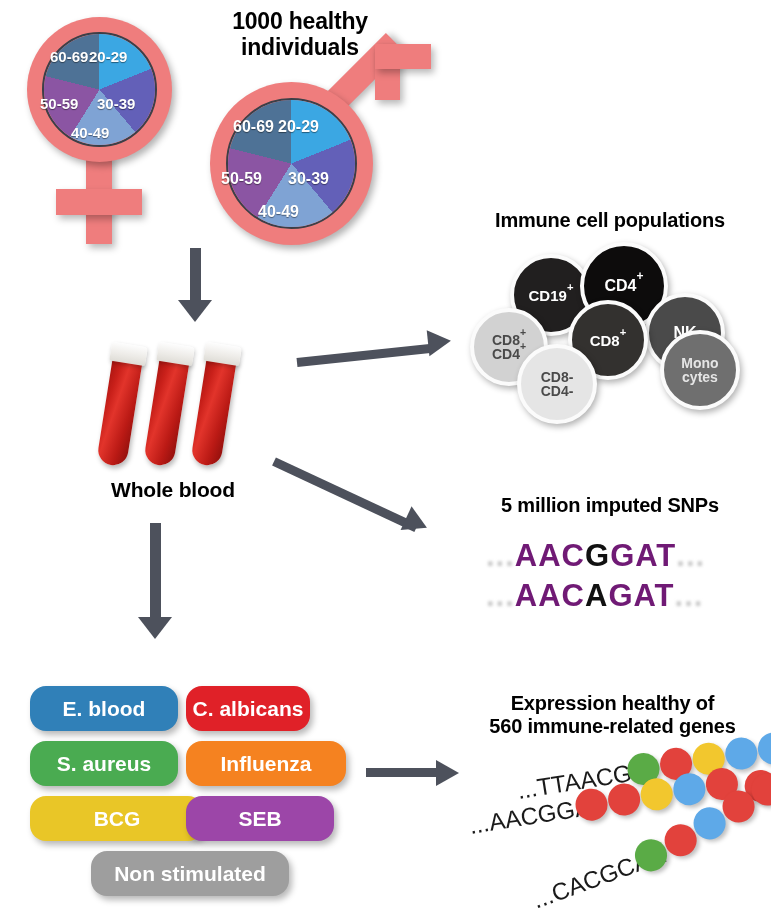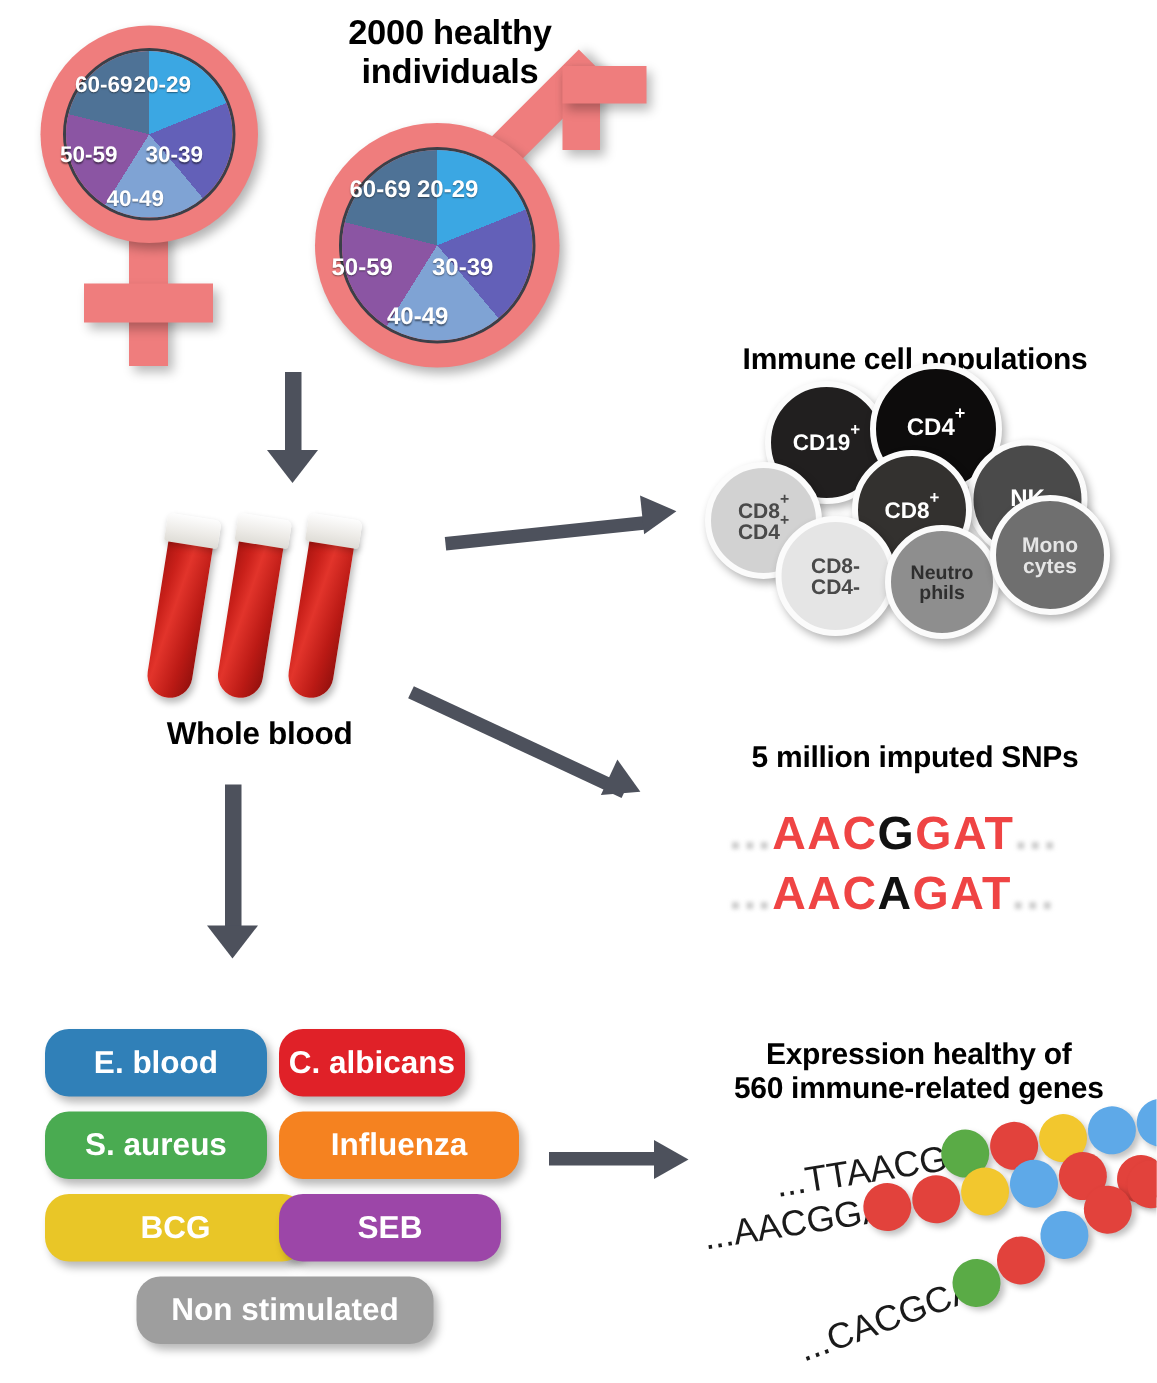--- a/index.html
+++ b/index.html
@@ -69,21 +69,21 @@
     border:4px solid #fbfbfb;
     box-shadow:2px 3px 6px rgba(0,0,0,0.30);
     box-sizing:border-box;
   }
   .cell sup{font-size:.75em;line-height:0;position:relative;top:-.35em;}
 
   
   .snp-row{position:absolute;white-space:nowrap;font-weight:bold;}
   .snp-row span{display:inline-block;}
   .faint3{color:#c9c9c9;filter:blur(1.4px);}
-  .faint1{color:#ef4444;filter:blur(0.5px);}
+  .faint1{color:#701a75;filter:blur(0.5px);}
   .solid{color:#111;}
 
   
   .pill{
     position:absolute;border-radius:16px;
     display:flex;align-items:center;justify-content:center;
     color:#fff;font-weight:bold;
     box-shadow:3px 4px 6px rgba(0,0,0,0.28);
     box-sizing:border-box;
   }
@@ -98,21 +98,21 @@
     position:absolute;border-radius:50%;
     box-shadow:2px 3px 4px rgba(0,0,0,0.25);
   }
 </style>
 </head>
 <body>
 
 <div class="stage">
 
   <div class="abs heading" style="left:180px;top:8px;width:240px;font-size:23px;">
-    <div>2000 healthy</div>
+    <div>1000 healthy</div>
     <div>individuals</div>
   </div>
 
   <div class="sym-wrap" style="left:14px;top:14px;width:190px;height:230px;">
 
     <div class="f-stem" style="left:72px;top:140px;width:26px;height:90px;"></div>
     <div class="f-stem" style="left:42px;top:175px;width:86px;height:26px;"></div>
     <div class="ring" style="left:13px;top:3px;width:145px;height:145px;"></div>
     <div class="pie" style="left:28px;top:18px;width:115px;height:115px;">
       <div class="slice" style="background:conic-gradient(from 0deg,#3ba7e3 0deg 68deg,transparent 68deg);"></div>
@@ -178,21 +178,21 @@
   <div>
     <div class="ar-line" style="left:274px;top:457px;width:157px;height:9px;transform:rotate(25deg);transform-origin:0 50%;"></div>
     <div class="ar-head" style="left:405px;top:510px;border-top:13px solid transparent;border-bottom:13px solid transparent;border-left:23px solid #4d515c;transform:rotate(25deg);"></div>
   </div>
 
   <div>
     <div class="ar-line" style="left:150px;top:523px;width:11px;height:96px;"></div>
     <div class="ar-head" style="left:138px;top:617px;border-left:17px solid transparent;border-right:17px solid transparent;border-top:22px solid #4d515c;"></div>
   </div>
 
-  <div class="abs heading" style="left:455px;top:209px;width:310px;font-size:20px;margin-top:20px;">Immune cell populations</div>
+  <div class="abs heading" style="left:455px;top:209px;width:310px;font-size:20px;">Immune cell populations</div>
 
   <div class="abs" style="left:455px;top:240px;width:300px;height:180px;">
 
     <div class="cell" style="left:55px;top:14px;width:82px;height:82px;background:#211f1f;color:#ffffff;font-size:15px;">
       <span>CD19<sup>+</sup></span>
     </div>
 
     <div class="cell" style="left:15px;top:68px;width:78px;height:78px;background:#d2d2d2;color:#4a4a4a;font-size:14px;">
       <span>CD8<sup>+</sup><br>CD4<sup>+</sup></span>
     </div>
@@ -206,23 +206,20 @@
     </div>
 
     <div class="cell" style="left:113px;top:60px;width:80px;height:80px;background:#33312f;color:#ffffff;font-size:15px;">
       <span>CD8<sup>+</sup></span>
     </div>
 
     <div class="cell" style="left:62px;top:104px;width:80px;height:80px;background:#e5e5e5;color:#4a4a4a;font-size:14px;">
       <span>CD8-<br>CD4-</span>
     </div>
 
-    <div class="cell" style="left:135px;top:110px;width:76px;height:76px;background:#8e8e8e;color:#2e2e2e;font-size:13px;">
-      <span>Neutro<br>phils</span>
-    </div>
 
     <div class="cell" style="left:205px;top:90px;width:80px;height:80px;background:#6f6f6f;color:#e5e5e5;font-size:14px;">
       <span>Mono<br>cytes</span>
     </div>
   </div>
 
   <div class="abs heading" style="left:455px;top:494px;width:310px;font-size:20px;">5 million imputed SNPs</div>
 
   <div class="snp-row" style="left:486px;top:538px;font-size:31px;letter-spacing:1px;">
     <span class="faint3">...</span><span class="faint1">AAC</span><span class="solid">G</span><span class="faint1">GAT</span><span class="faint3">...</span>

